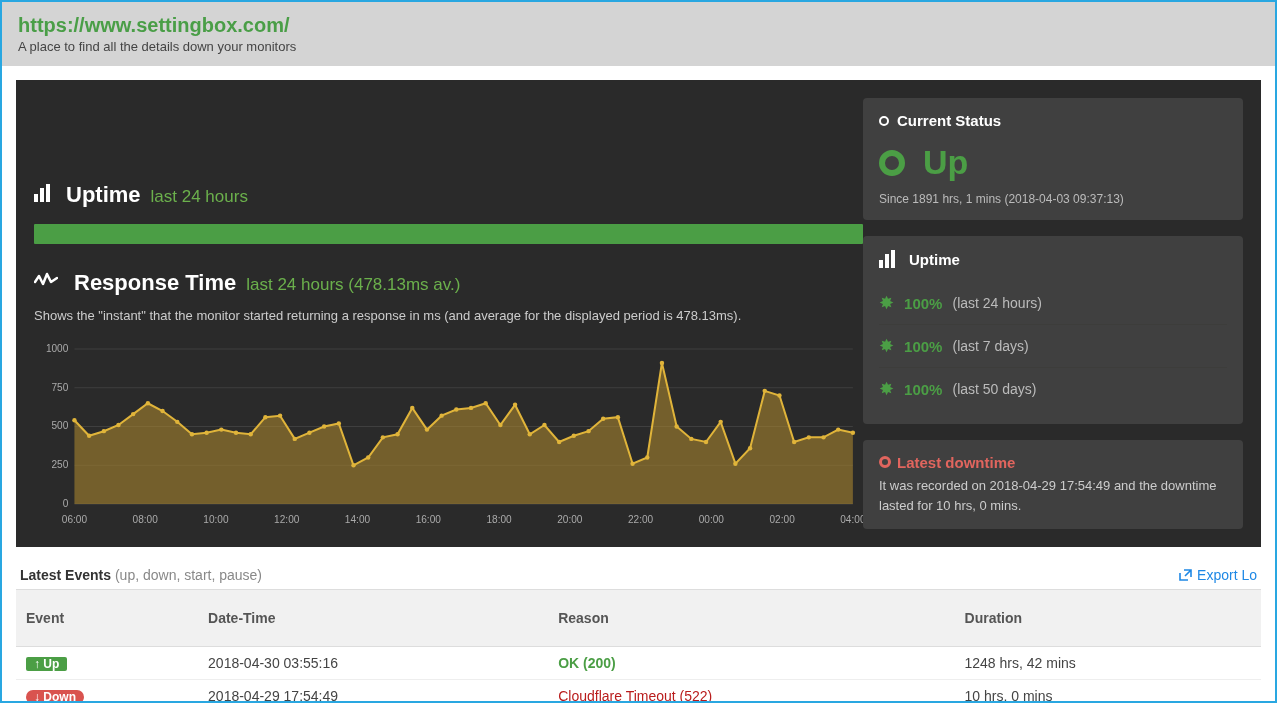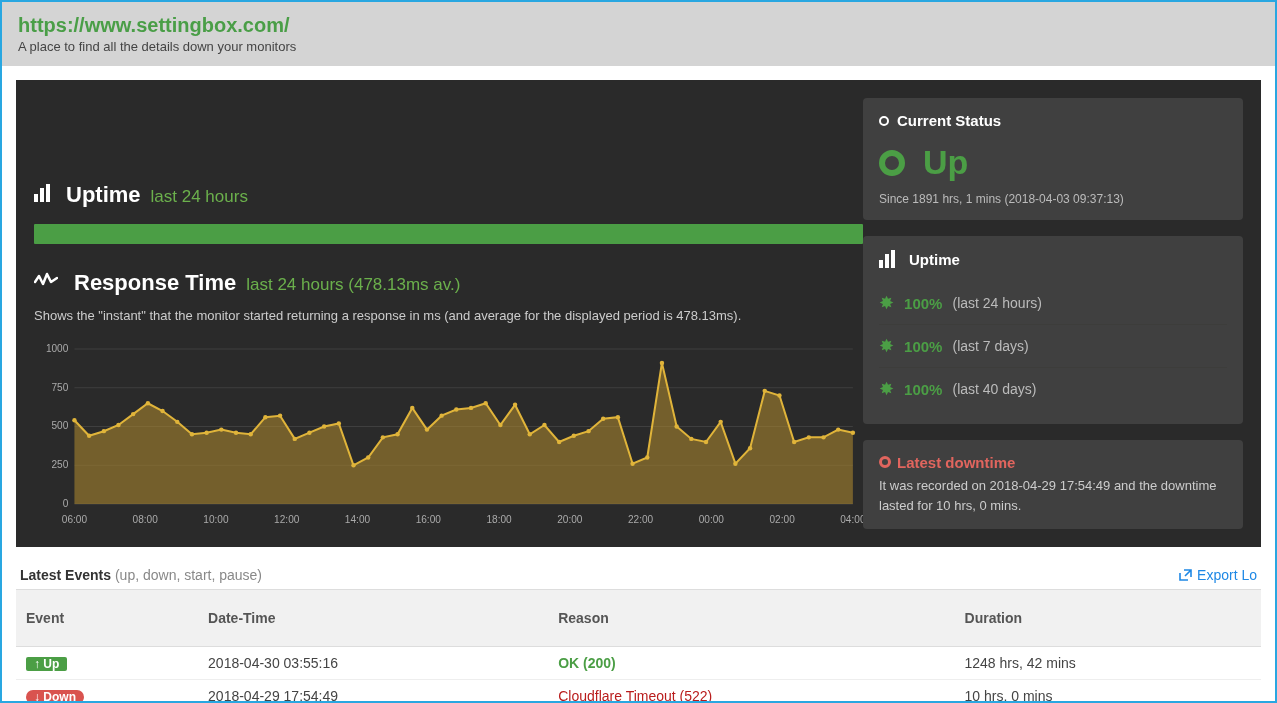--- a/index.html
+++ b/index.html
@@ -199,21 +199,21 @@
               <span>(last 24 hours)</span>
             </div>
             <div class="uptime-row">
               <span class="burst">✸</span>
               <span class="pct">100%</span>
               <span>(last 7 days)</span>
             </div>
             <div class="uptime-row">
               <span class="burst">✸</span>
               <span class="pct">100%</span>
-              <span>(last 40 days)</span>
+              <span>(last 50 days)</span>
             </div>
           </div>
     </div>
 
     <div class="card-dark">
       <div><span class="downtime-icon"></span><span class="downtime-title">Latest downtime</span></div>
       <div class="downtime-body">It was recorded on 2018-04-29 17:54:49 and the downtime lasted for 10 hrs, 0 mins.</div>
     </div>
   </div>
 </div>

